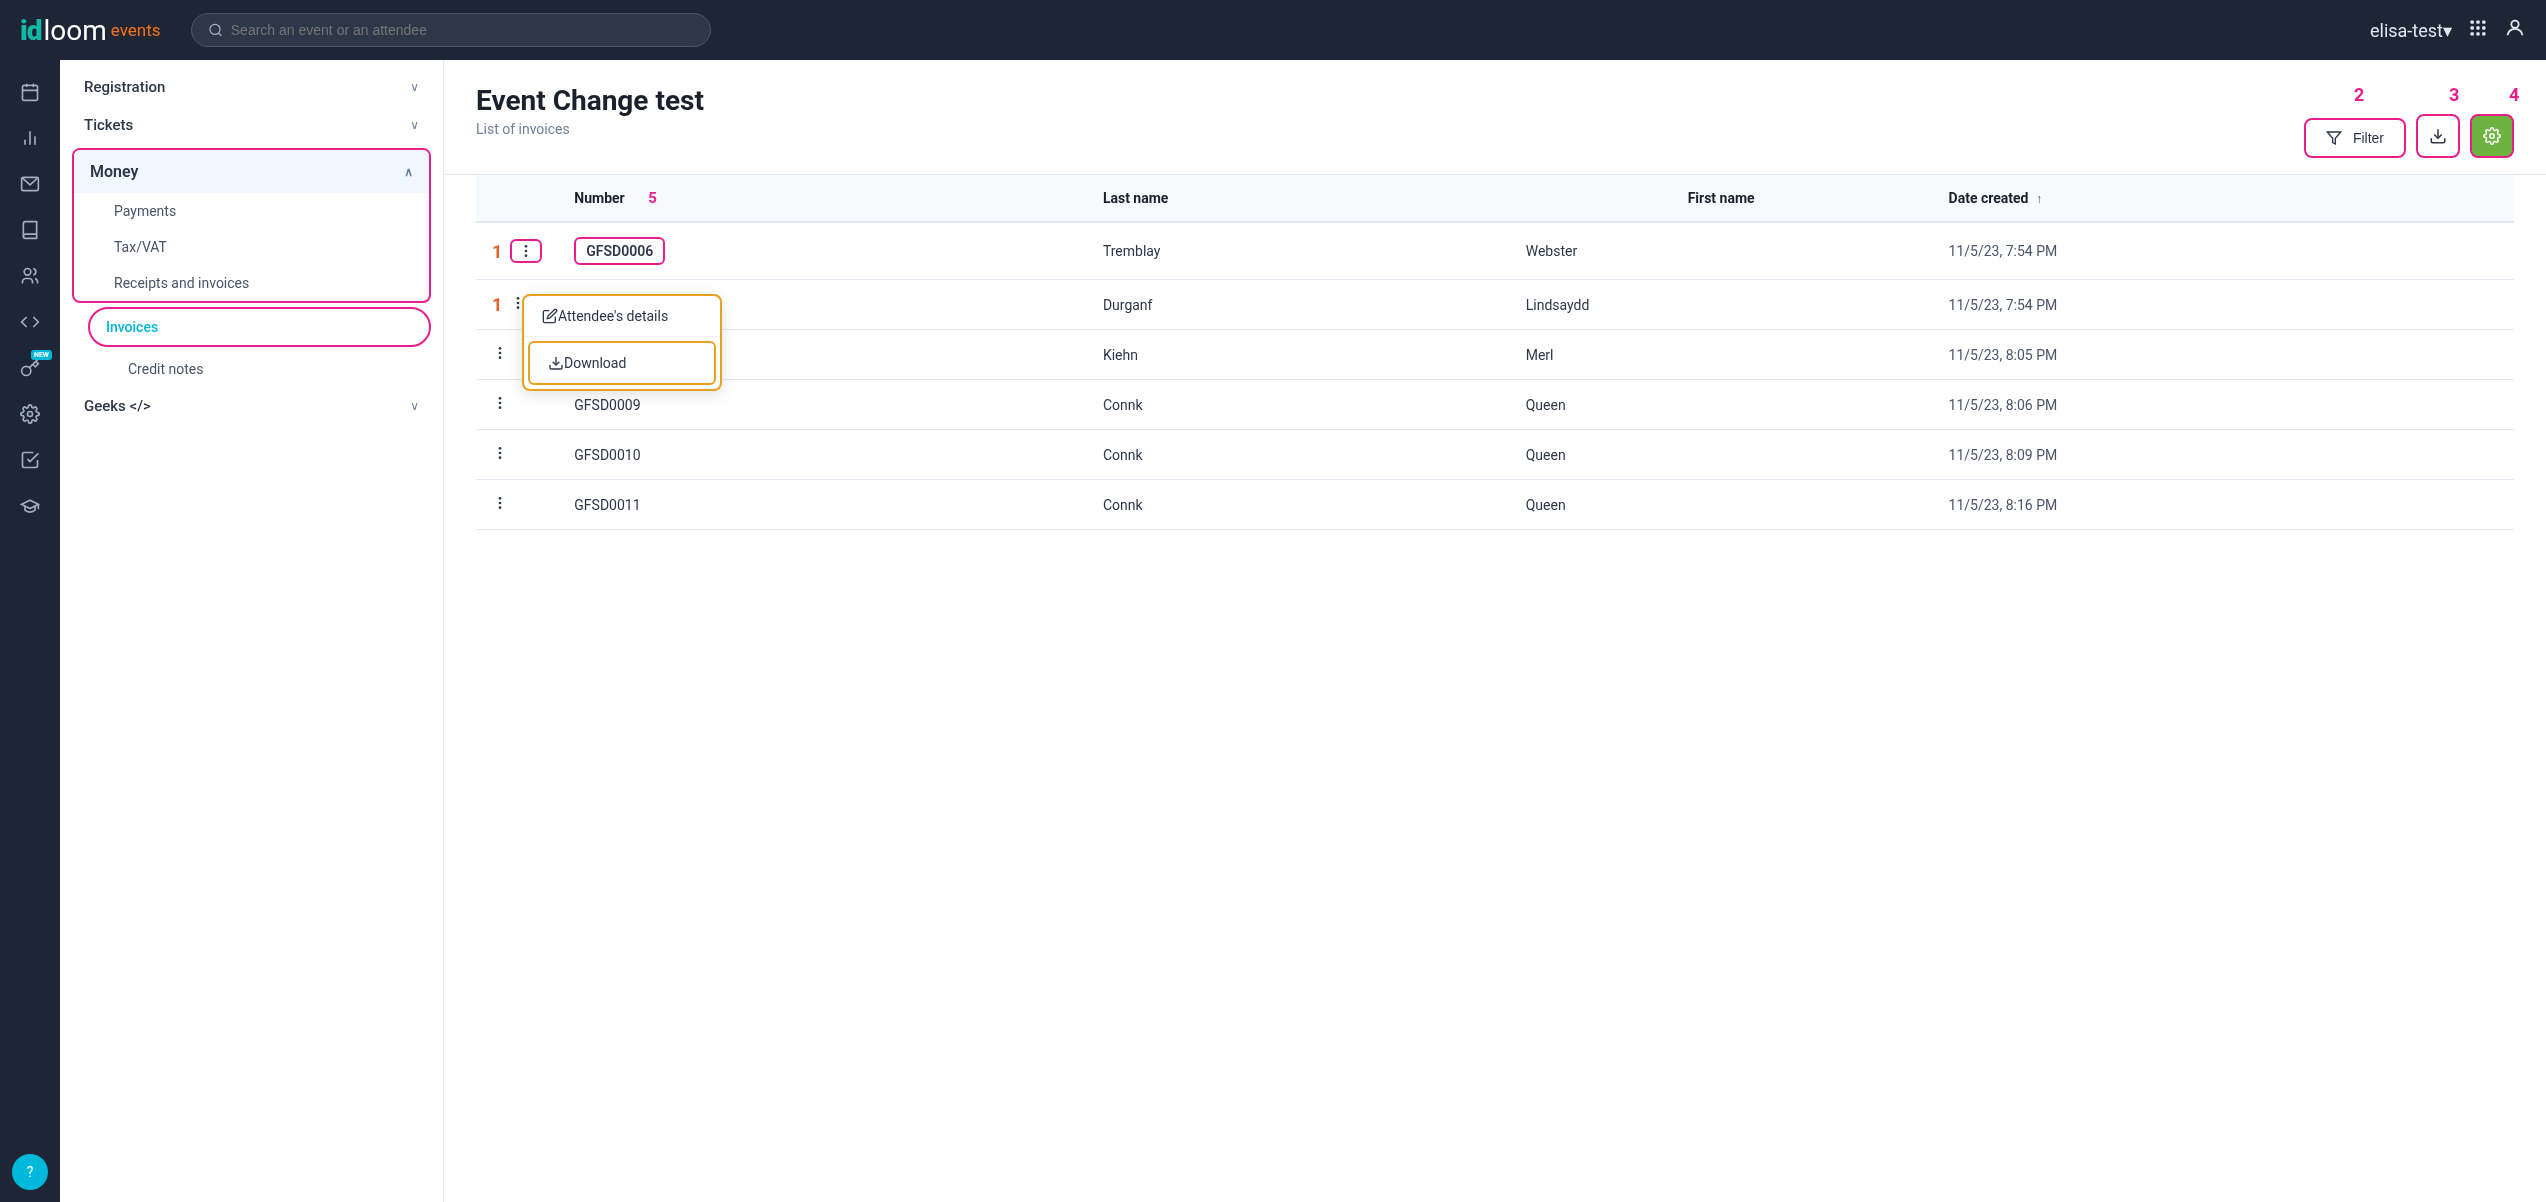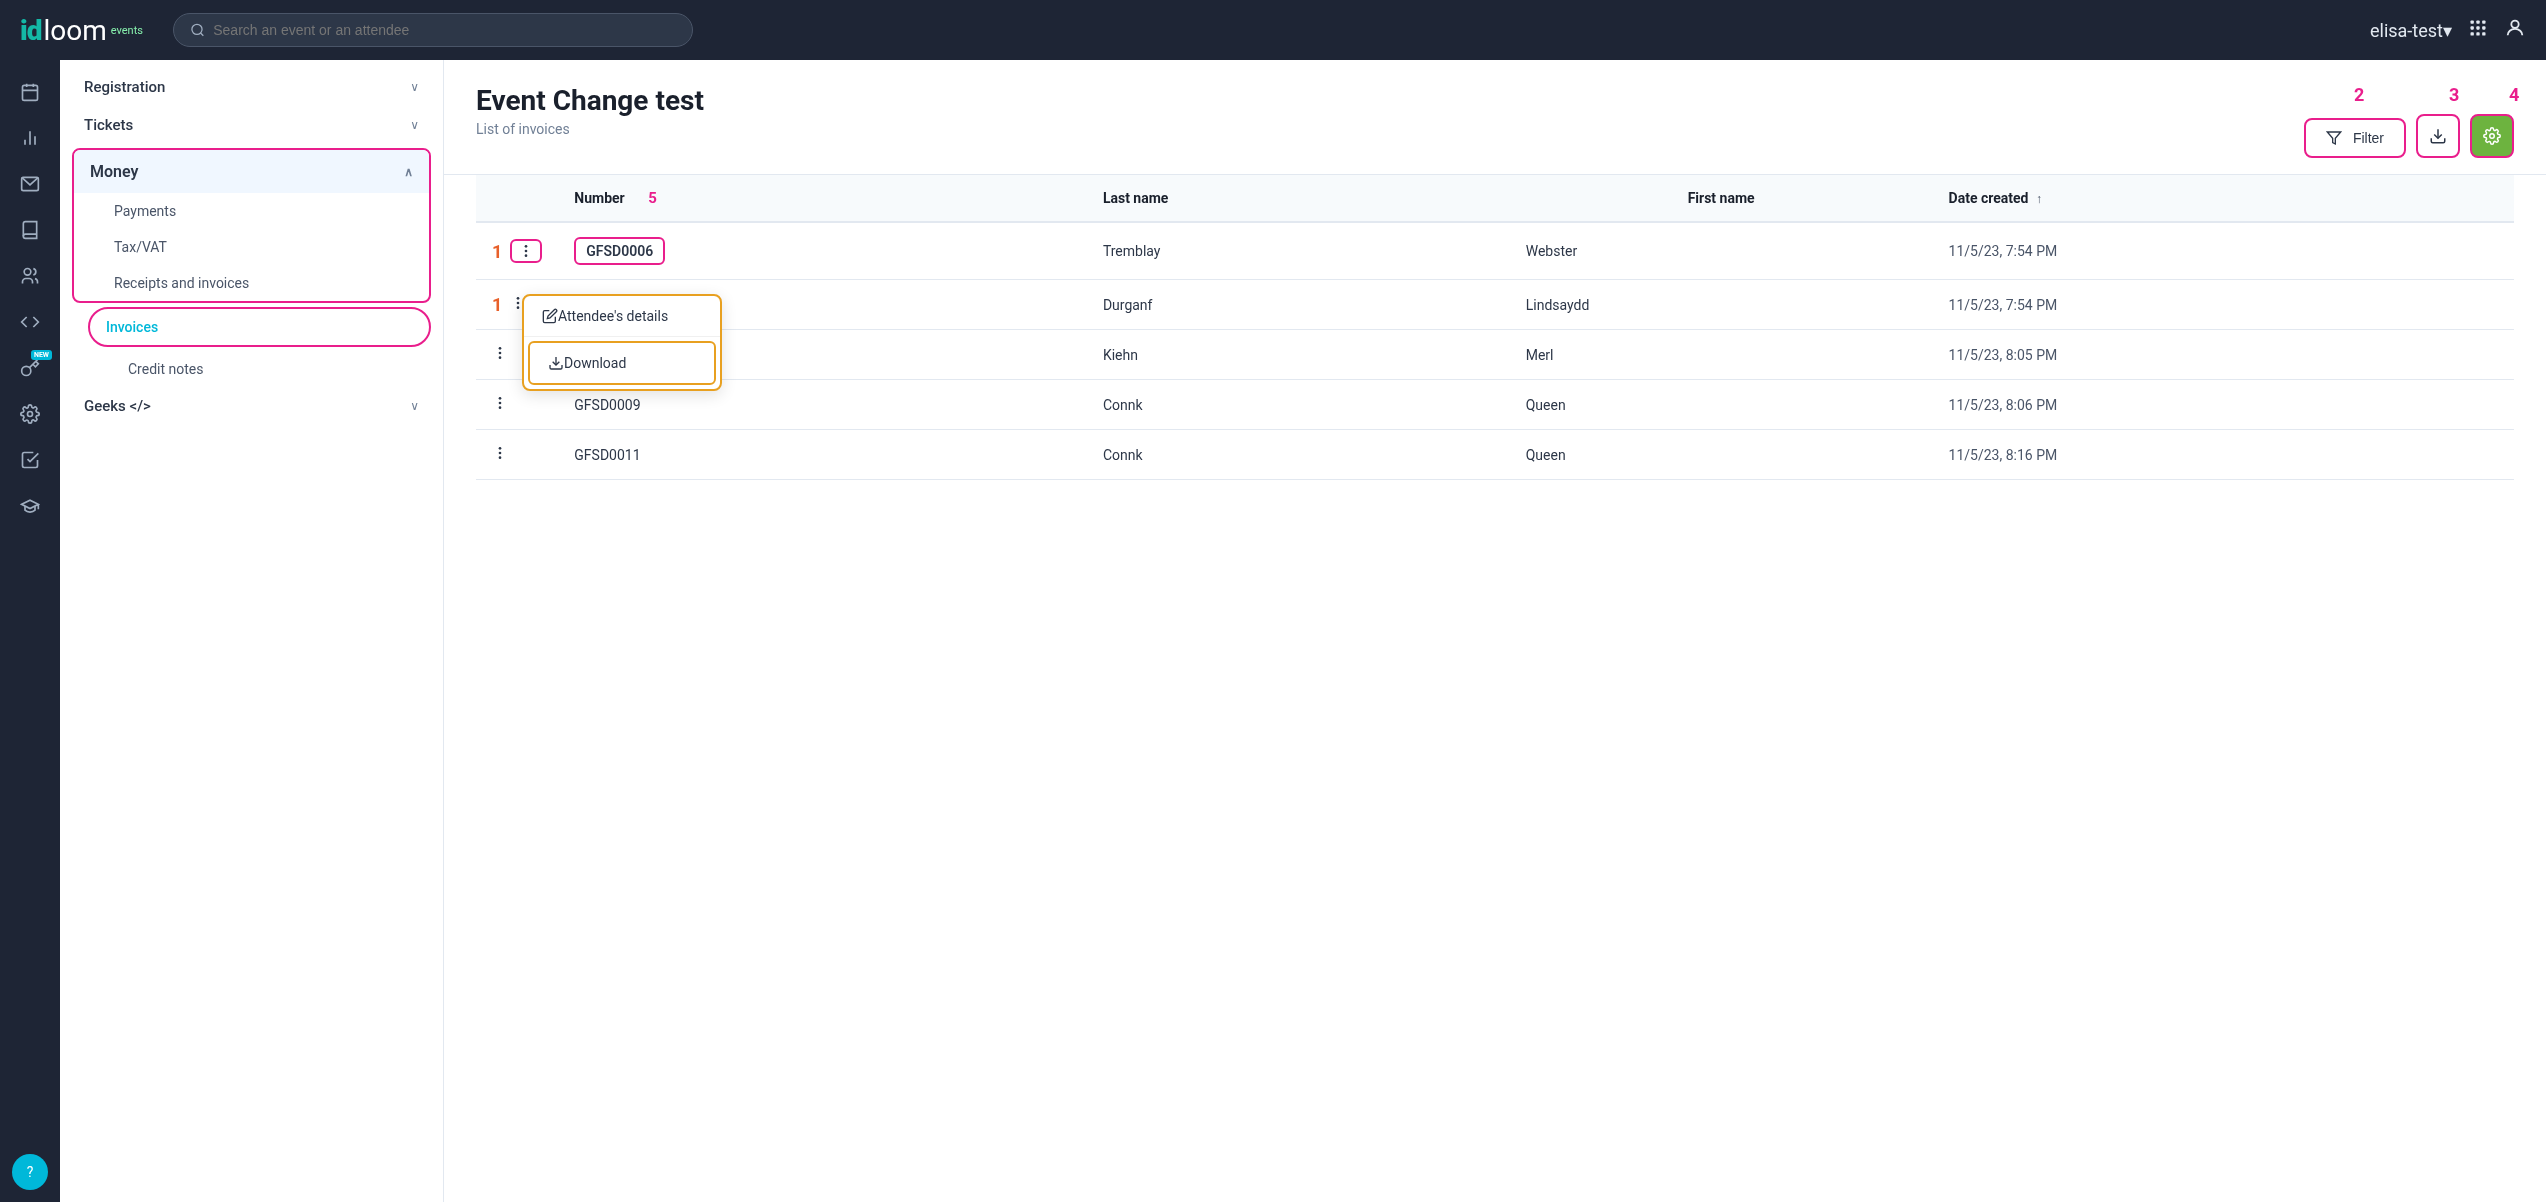--- a/index.html
+++ b/index.html
@@ -16,21 +16,21 @@
       z-index: 100;
     }
     .logo {
       display: flex;
       align-items: center;
       gap: 2px;
       margin-right: 30px;
     }
     .logo-id { color: #14b8a6; font-size: 28px; font-weight: 900; letter-spacing: -1px; }
     .logo-loom { color: #ffffff; font-size: 28px; font-weight: 400; }
-    .logo-events { color: #86efac; font-size: 11px; font-weight: 400; margin-left: 2px; }
+    .logo-events { color: #f97316; font-size: 17px; font-weight: 400; margin-left: 2px; }
     .search-bar {
       background: #2d3748;
       border: 1px solid #4a5568;
       border-radius: 25px;
       display: flex;
       align-items: center;
       padding: 8px 16px;
       gap: 8px;
       flex: 1;
       max-width: 520px;
@@ -575,20 +575,35 @@
                     <circle cx="12" cy="19" r="2"></circle>
                   </svg>
               </span>
             </td>
             <td>GFSD0009</td>
             <td>Connk</td>
             <td>Queen</td>
             <td class="date-col">11/5/23, 8:06 PM</td>
           </tr>
 
+          <tr>
+            <td>
+              <span class="three-dots">
+                <svg width="16" height="16" viewBox="0 0 24 24" fill="#2d3748">
+                    <circle cx="12" cy="5" r="2"></circle>
+                    <circle cx="12" cy="12" r="2"></circle>
+                    <circle cx="12" cy="19" r="2"></circle>
+                  </svg>
+              </span>
+            </td>
+            <td>GFSD0010</td>
+            <td>Connk</td>
+            <td>Queen</td>
+            <td class="date-col">11/5/23, 8:09 PM</td>
+          </tr>
 
           <tr>
             <td>
               <span class="three-dots">
                 <svg width="16" height="16" viewBox="0 0 24 24" fill="#2d3748">
                     <circle cx="12" cy="5" r="2"></circle>
                     <circle cx="12" cy="12" r="2"></circle>
                     <circle cx="12" cy="19" r="2"></circle>
                   </svg>
               </span>

